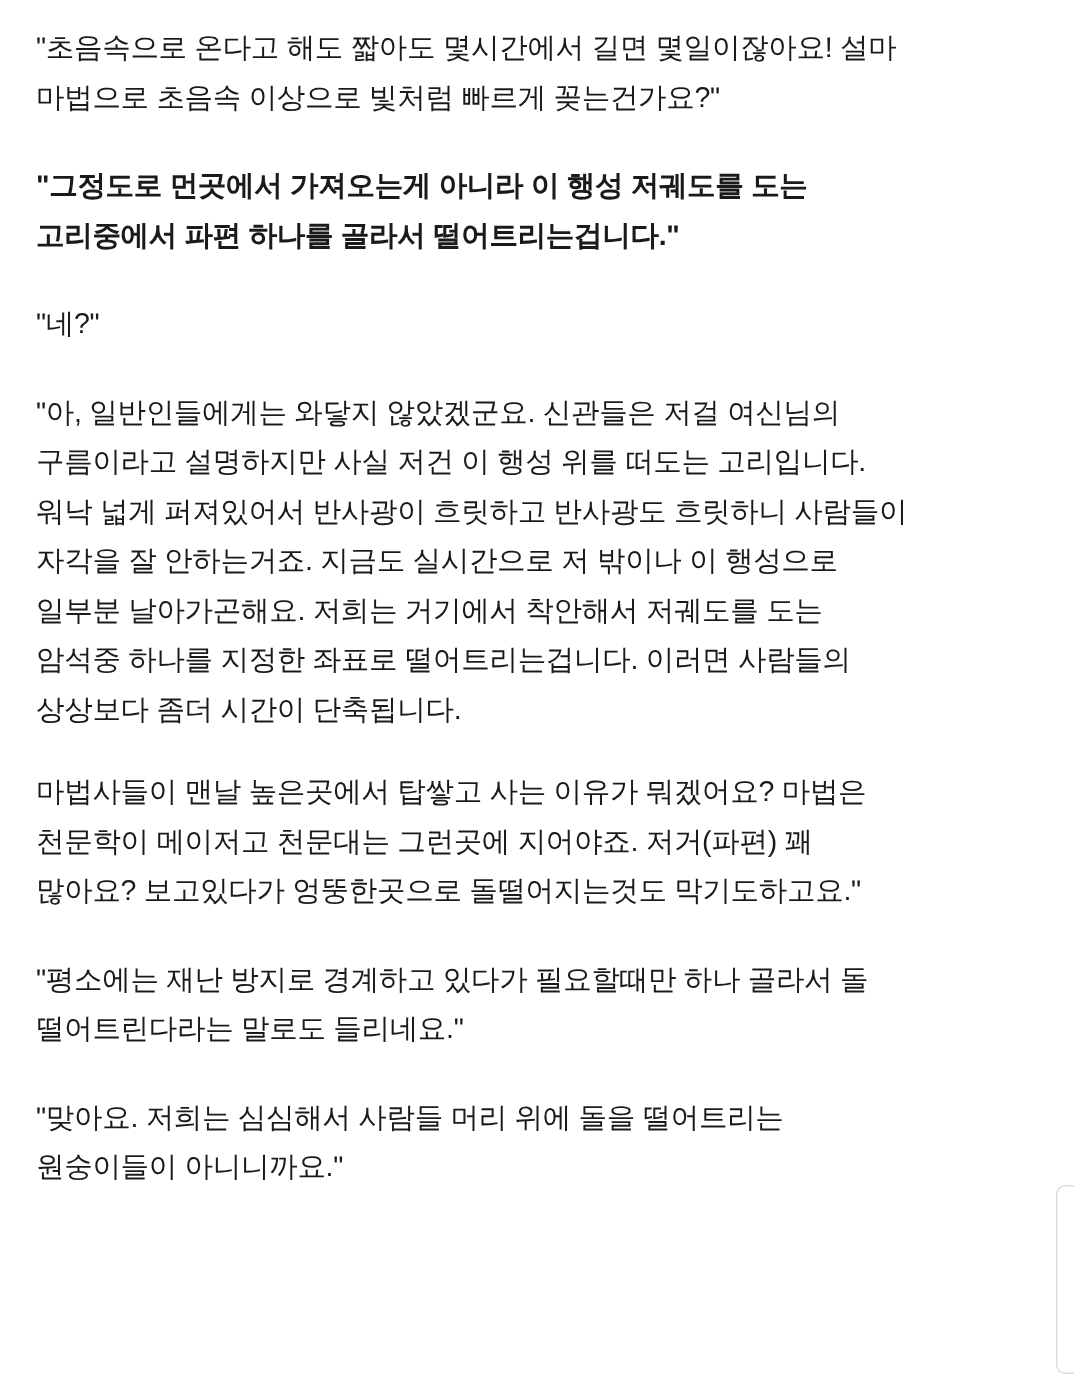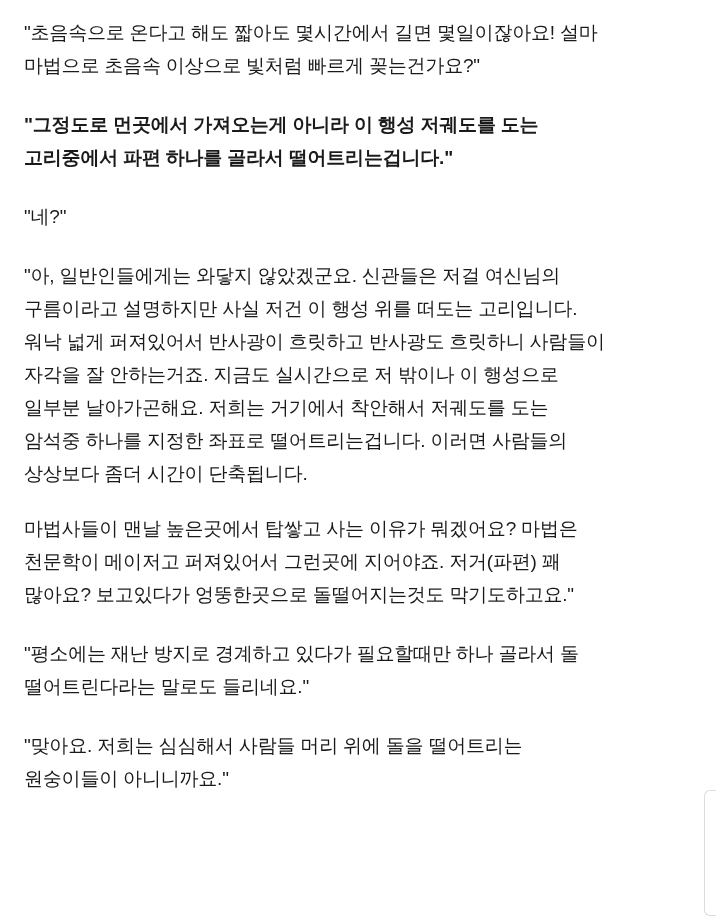--- a/index.html
+++ b/index.html
@@ -71,21 +71,21 @@
 
   <p class="para">"아, 일반인들에게는 와닿지 않았겠군요. 신관들은 저걸 여신님의
 구름이라고 설명하지만 사실 저건 이 행성 위를 떠도는 고리입니다.
 워낙 넓게 퍼져있어서 반사광이 흐릿하고 반사광도 흐릿하니 사람들이
 자각을 잘 안하는거죠. 지금도 실시간으로 저 밖이나 이 행성으로
 일부분 날아가곤해요. 저희는 거기에서 착안해서 저궤도를 도는
 암석중 하나를 지정한 좌표로 떨어트리는겁니다. 이러면 사람들의
 상상보다 좀더 시간이 단축됩니다.</p>
 
   <p class="para">마법사들이 맨날 높은곳에서 탑쌓고 사는 이유가 뭐겠어요? 마법은
-천문학이 메이저고 퍼져있어서 그런곳에 지어야죠. 저거(파편) 꽤
+천문학이 메이저고 천문대는 그런곳에 지어야죠. 저거(파편) 꽤
 많아요? 보고있다가 엉뚱한곳으로 돌떨어지는것도 막기도하고요."</p>
 
   <div class="spacer-sm"></div>
 
   <p class="para">"평소에는 재난 방지로 경계하고 있다가 필요할때만 하나 골라서 돌
 떨어트린다라는 말로도 들리네요."</p>
 
   <div class="spacer-sm"></div>
 
   <p class="para">"맞아요. 저희는 심심해서 사람들 머리 위에 돌을 떨어트리는

